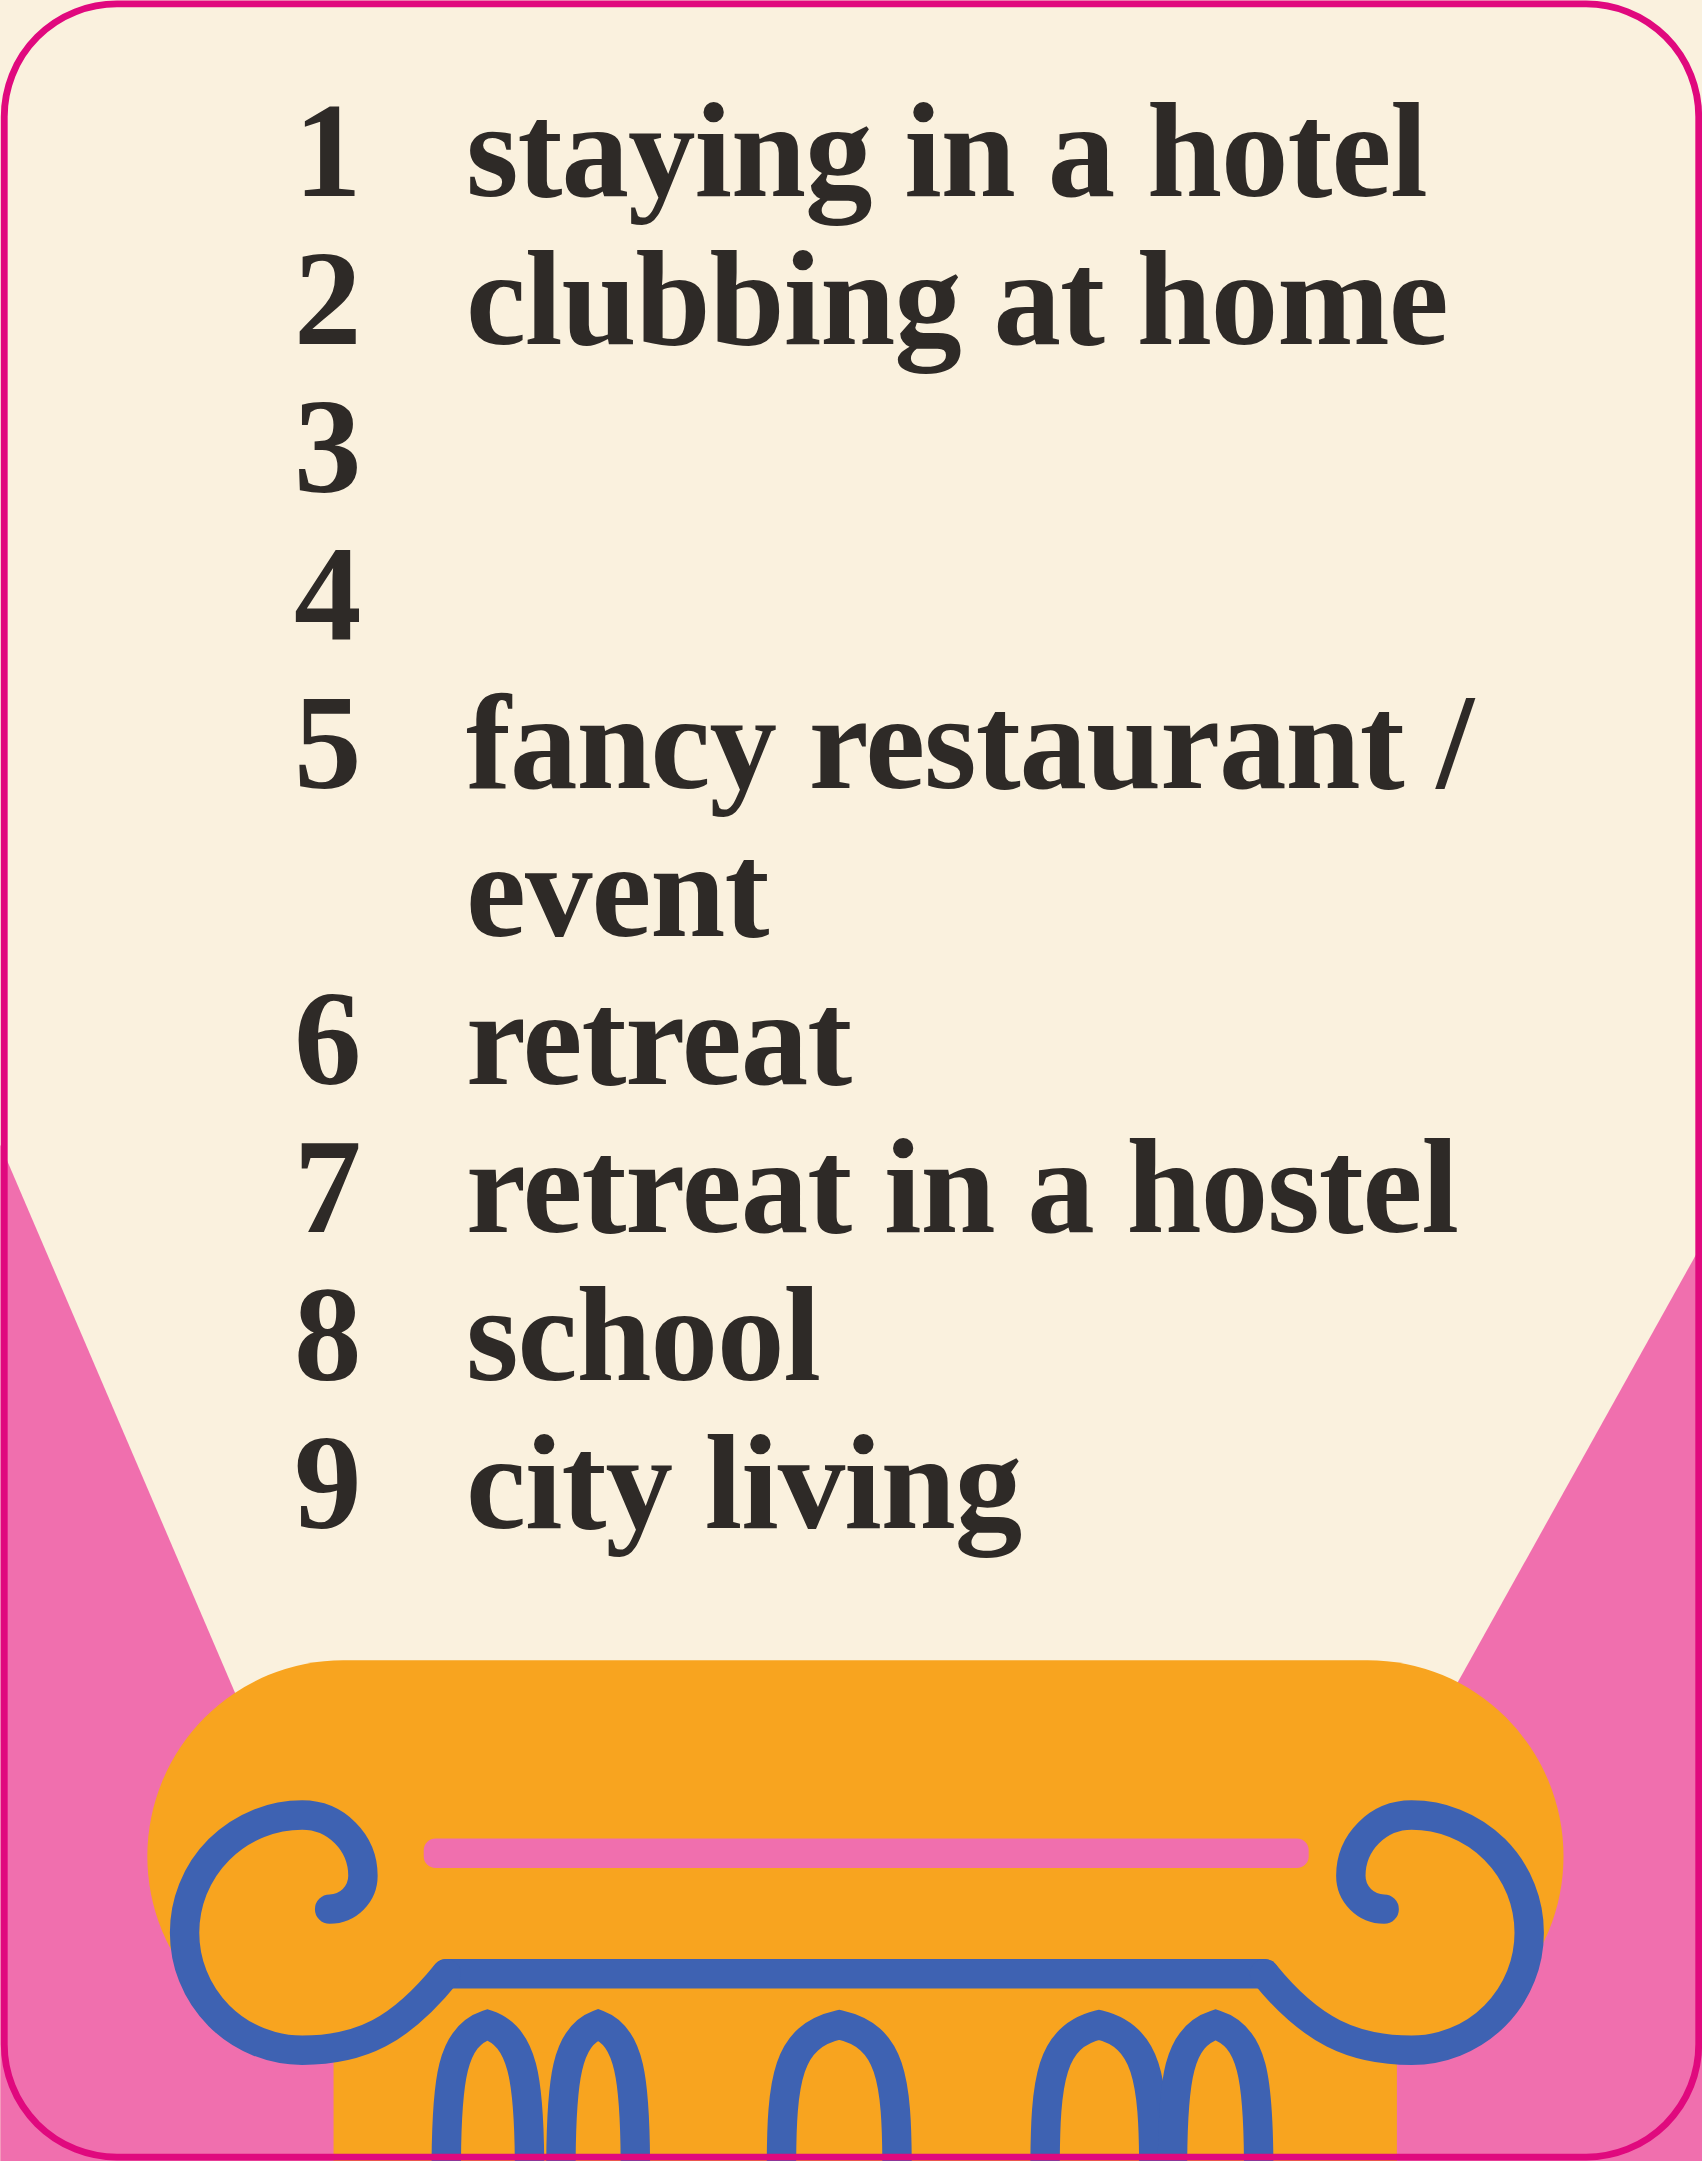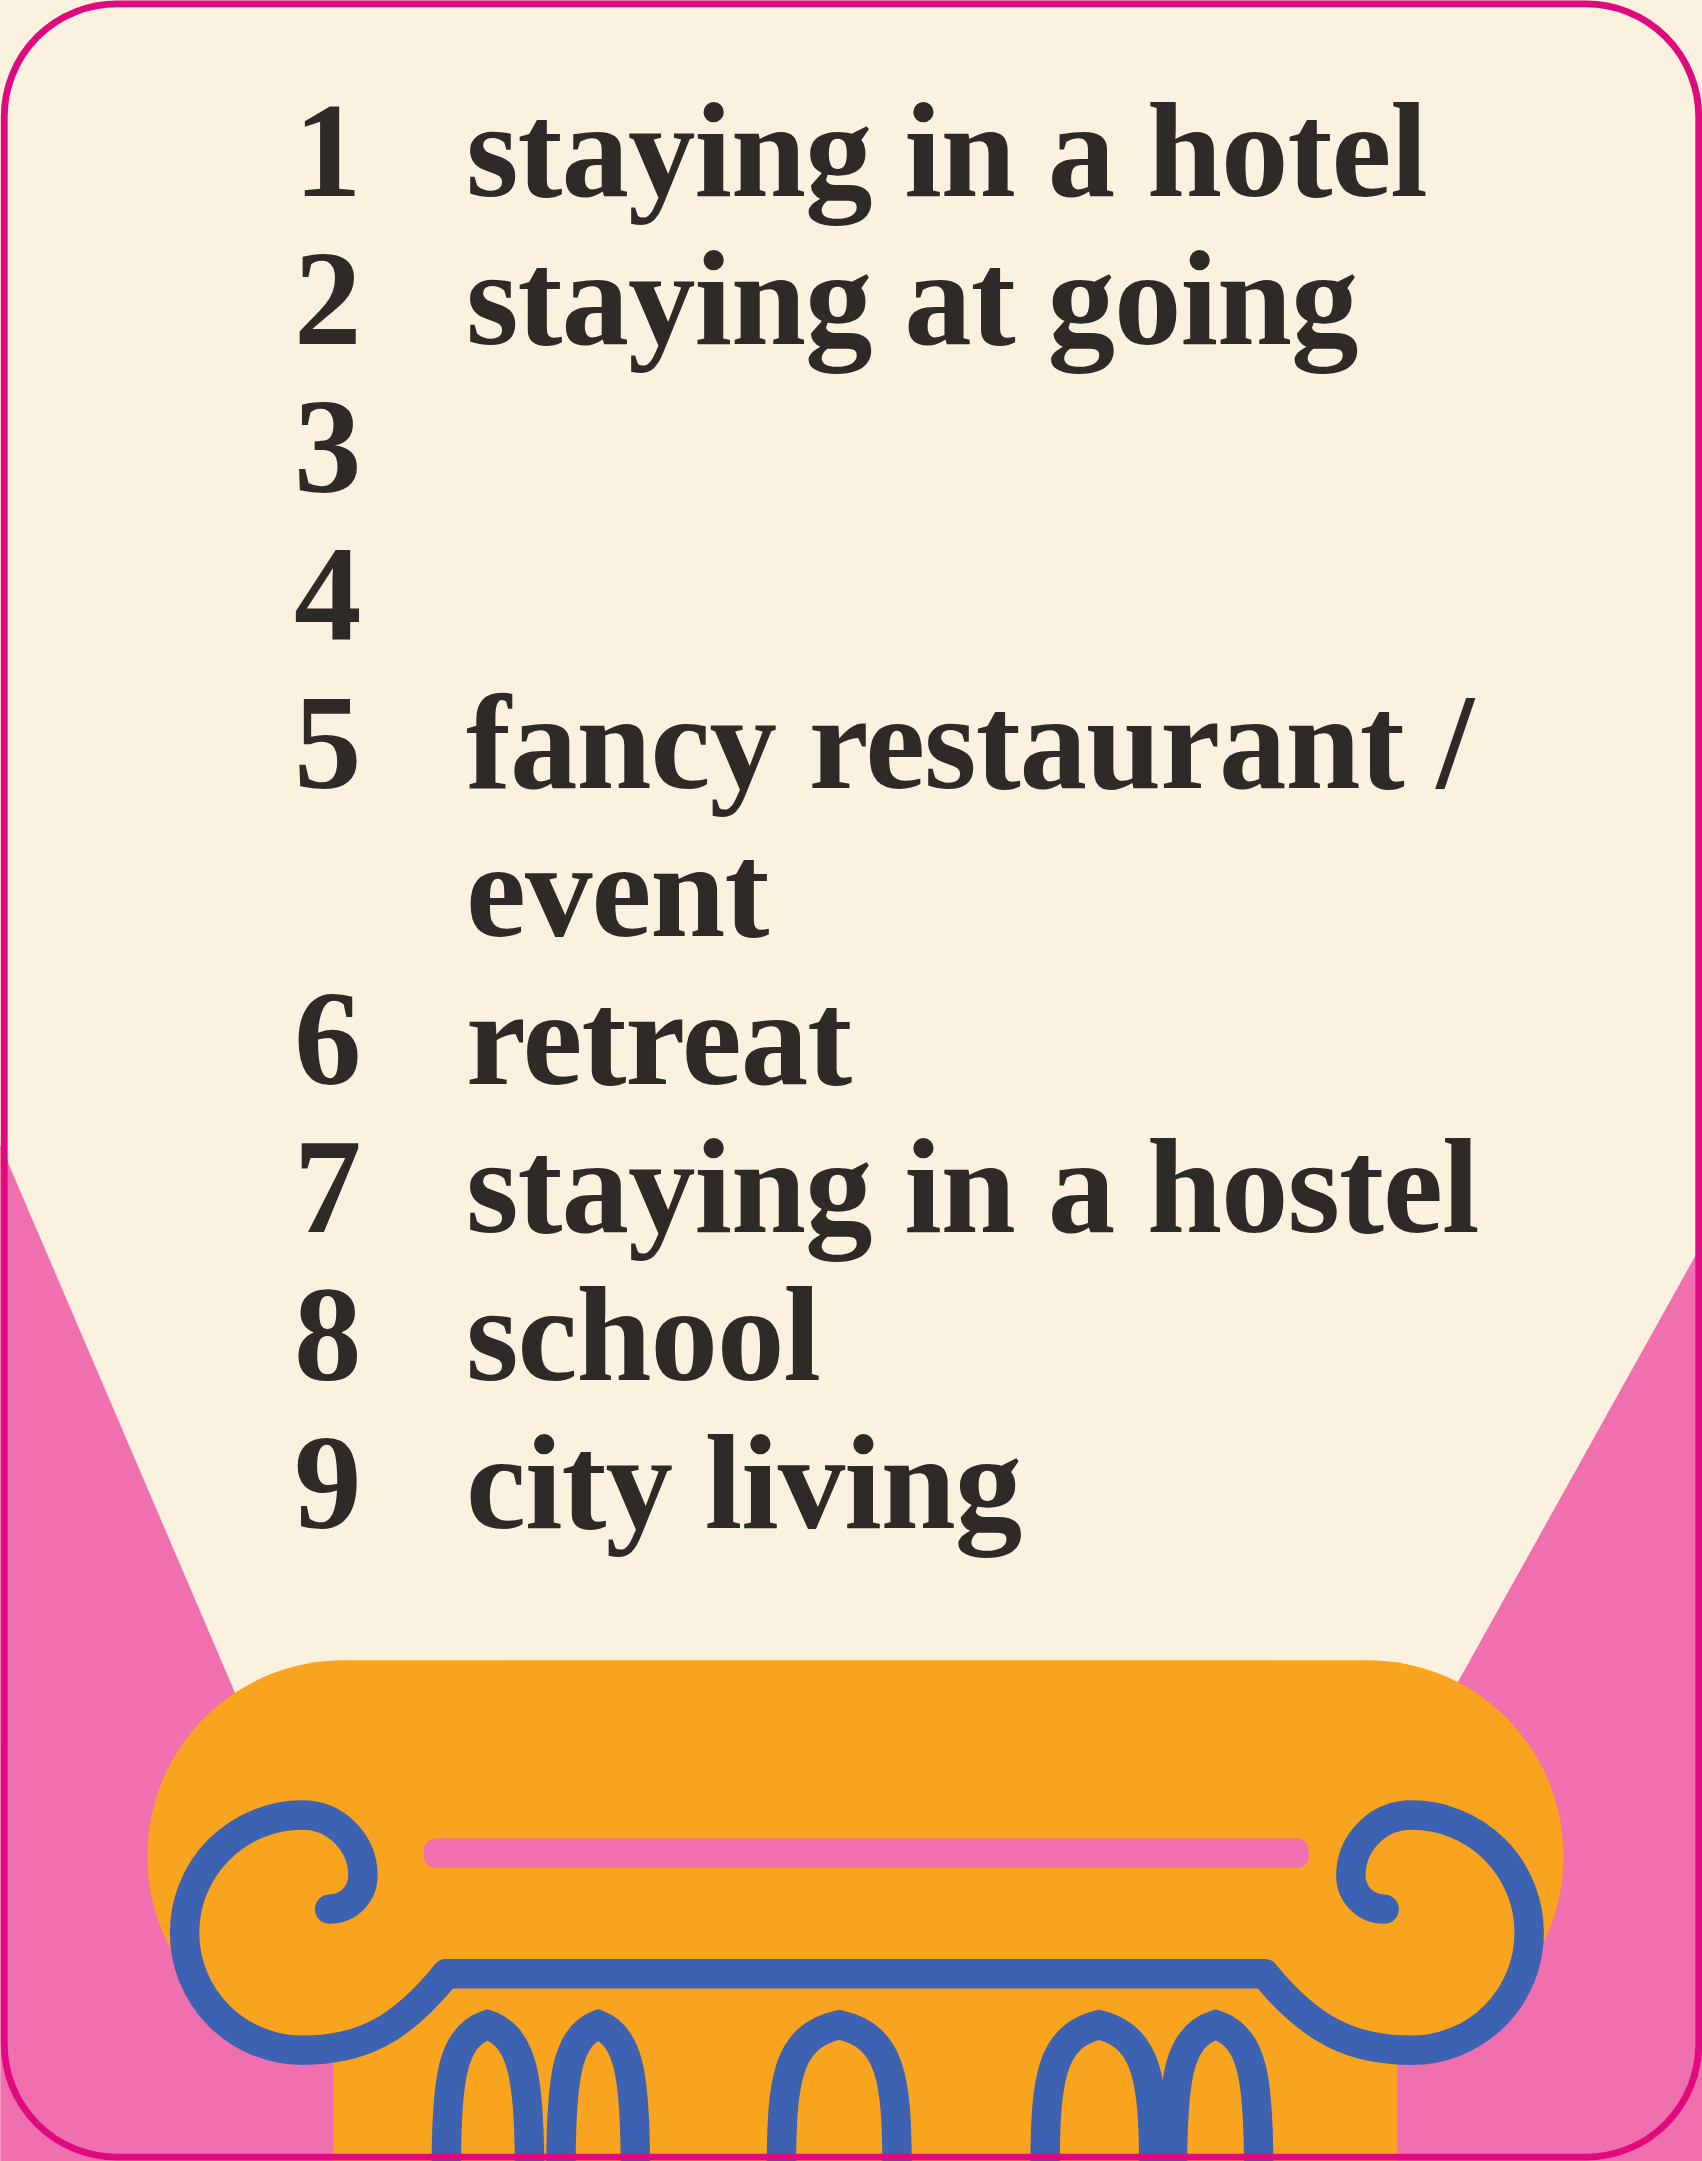--- a/index.html
+++ b/index.html
@@ -81,21 +81,21 @@
 
   <ol class="list">
 
       <li class="row">
         <span class="num">1</span>
         <span class="label">staying in a hotel</span>
       </li>
 
       <li class="row">
         <span class="num">2</span>
-        <span class="label">staying at going</span>
+        <span class="label">clubbing at home</span>
       </li>
 
       <li class="row">
         <span class="num">3</span>
       </li>
 
       <li class="row">
         <span class="num">4</span>
       </li>
 
@@ -105,21 +105,21 @@
 event</span>
       </li>
 
       <li class="row">
         <span class="num">6</span>
         <span class="label">retreat</span>
       </li>
 
       <li class="row">
         <span class="num">7</span>
-        <span class="label">staying in a hostel</span>
+        <span class="label">retreat in a hostel</span>
       </li>
 
       <li class="row">
         <span class="num">8</span>
         <span class="label">school</span>
       </li>
 
       <li class="row">
         <span class="num">9</span>
         <span class="label">city living</span>

